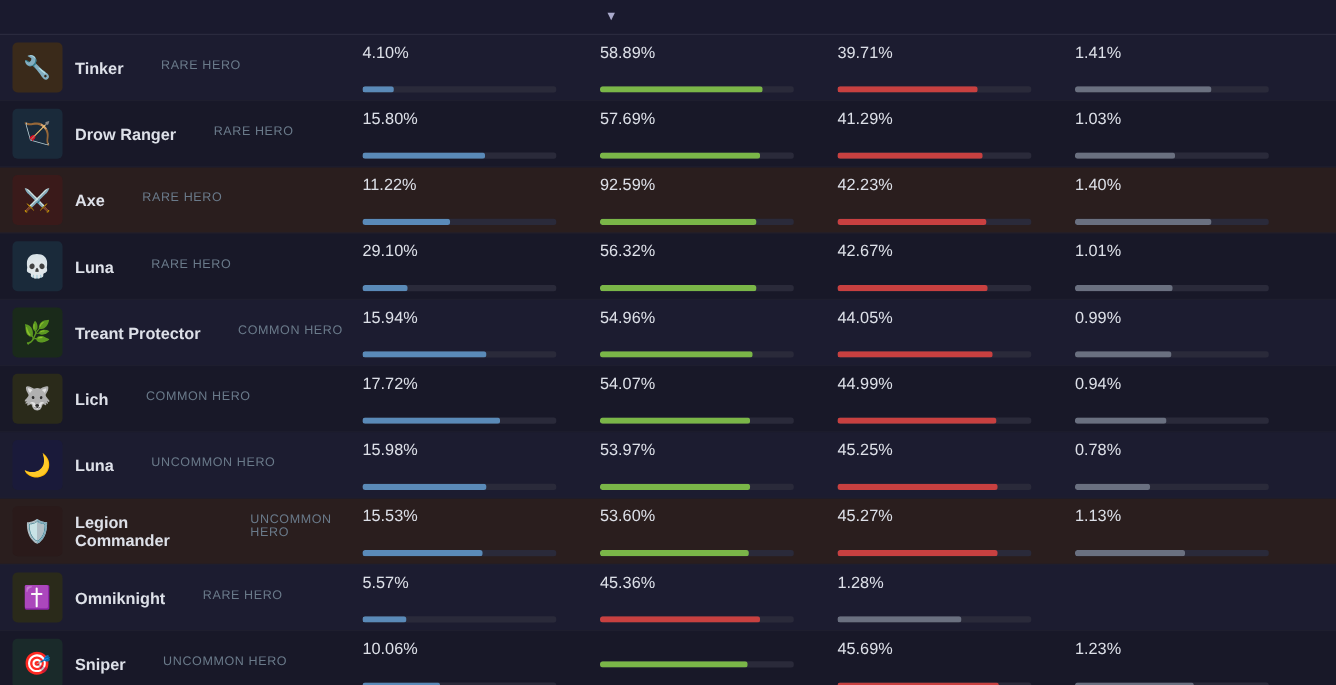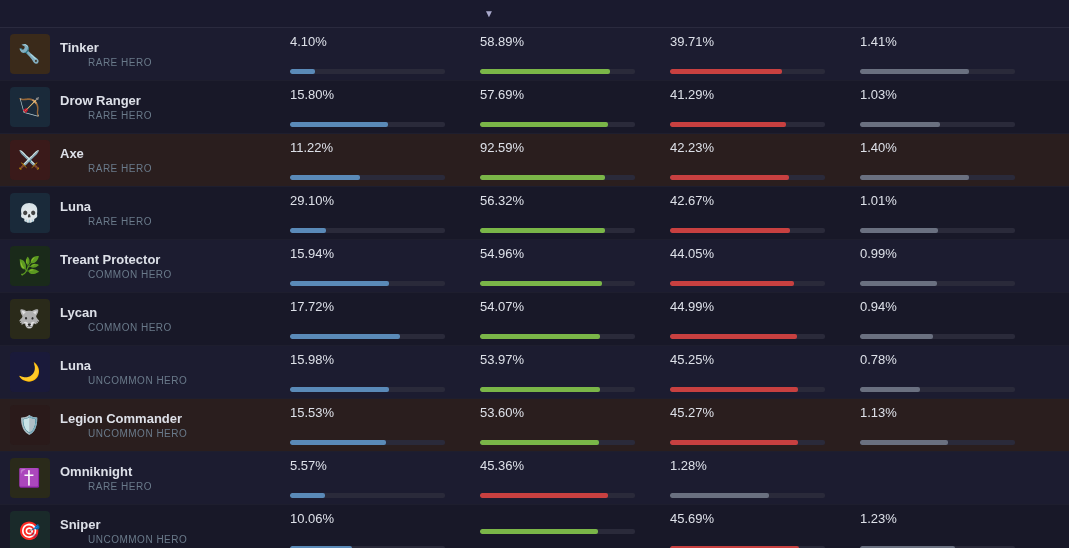--- a/index.html
+++ b/index.html
@@ -61,21 +61,21 @@
     .hero-avatar {
       width: 40px;
       height: 40px;
       border-radius: 4px;
       flex-shrink: 0;
       display: flex;
       align-items: center;
       justify-content: center;
       font-size: 18px;
     }
-    .hero-info { display: flex; flex-direction: column; gap: 2px; }
+    .hero-info { display: flex; flex-direction: row; gap: 2px; }
     .hero-name {
       font-size: 13px;
       color: #dde0e8;
       font-weight: bold;
     }
     .hero-rarity {
       font-size: 10px;
       color: #6a7a8a;
       text-transform: uppercase;
       letter-spacing: 0.5px;
@@ -296,21 +296,21 @@
       <span class="stat-value">0.99%</span>
       <div class="bar-container">
         <div class="bar-fill bar-gray" style="width:76.725px"></div>
       </div>
     </div>
   </div>
       <div class="data-row">
     <div class="hero-cell col-hero">
       <div class="hero-avatar" style="background-color:#2a2a1a;">🐺</div>
       <div class="hero-info">
-        <span class="hero-name">Lycan</span>
+        <span class="hero-name">Lich</span>
         <span class="hero-rarity">COMMON HERO</span>
       </div>
     </div>
     <div class="stat-cell col-pick">
       <span class="stat-value">17.72%</span>
       <div class="bar-container">
         <div class="bar-fill bar-pick" style="width:109.864px"></div>
       </div>
     </div>
     <div class="stat-cell col-win">

